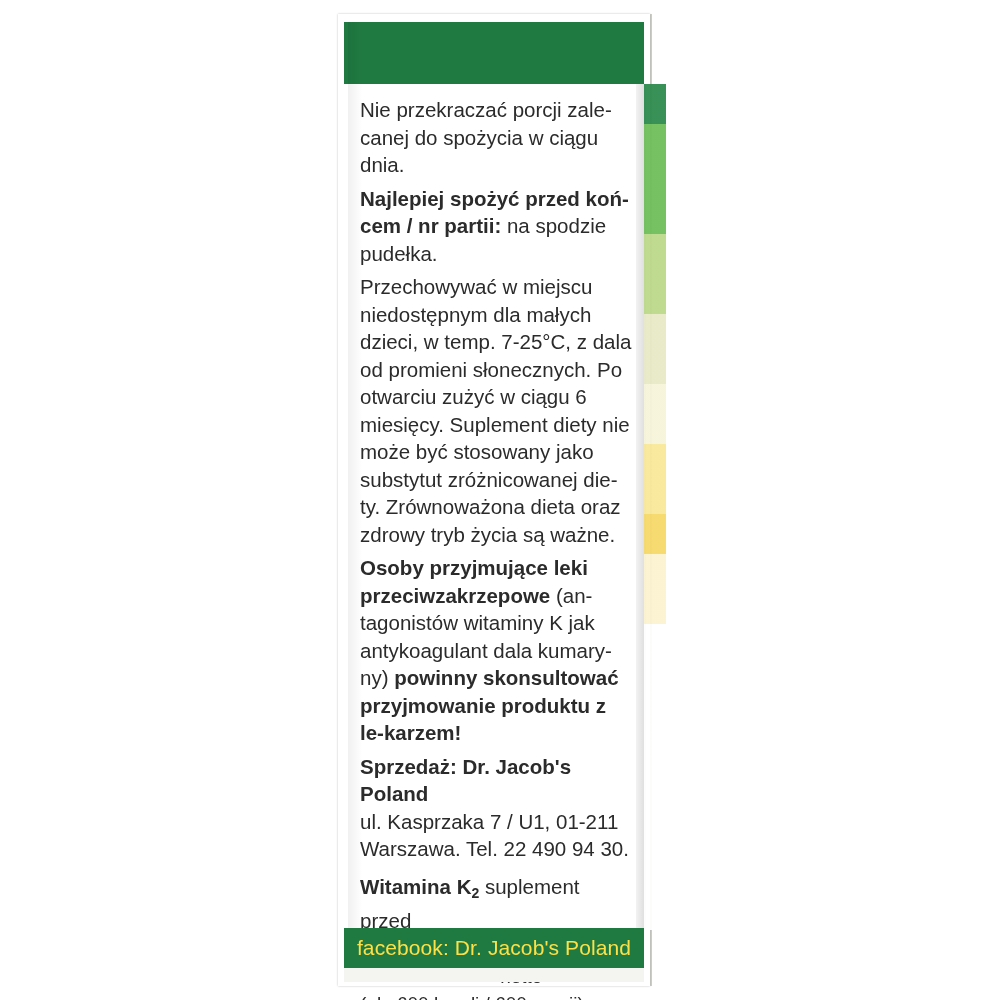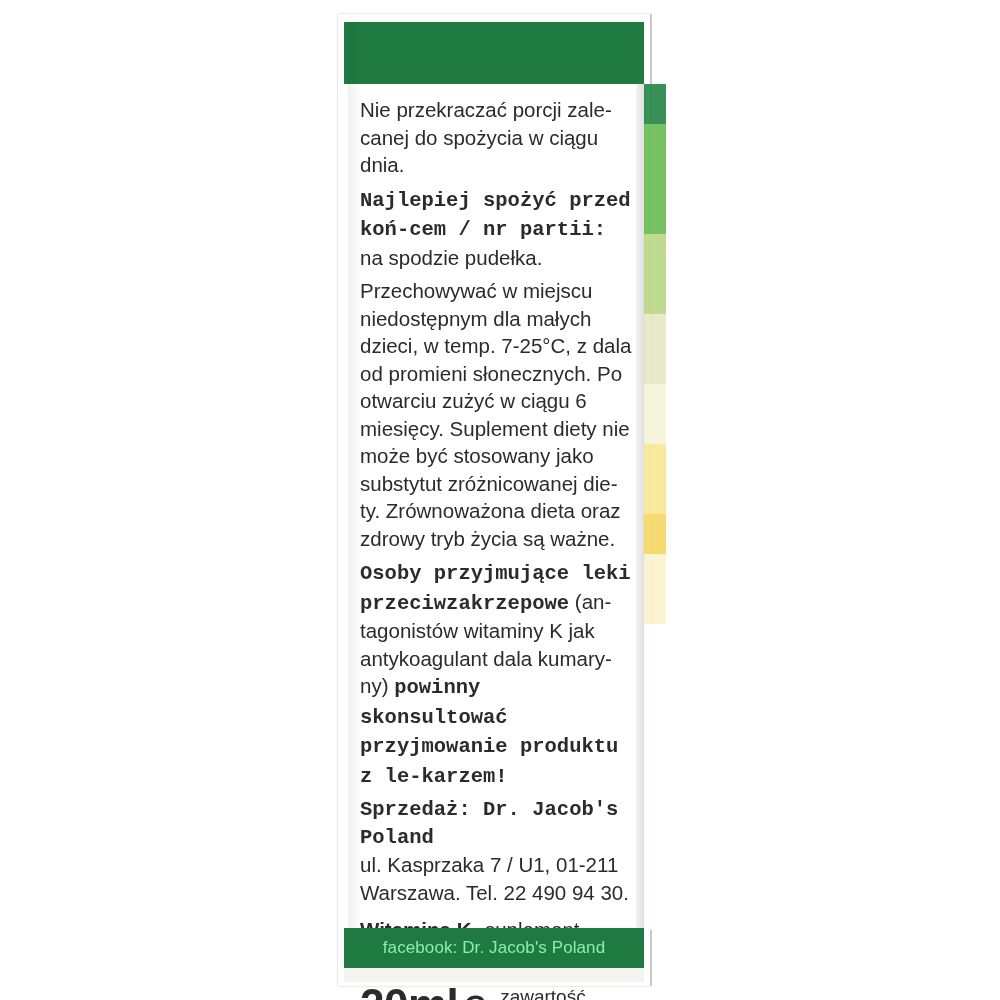--- a/index.html
+++ b/index.html
@@ -63,22 +63,22 @@
     left: 344px;
     top: 928px;
     width: 300px;
     height: 40px;
     background: #1f7a41;
     display: flex;
     align-items: center;
     justify-content: center;
   }
   .band-bottom-text {
-    color: #86efac;
-    font-size: 17px;
+    color: #fde047;
+    font-size: 21px;
     letter-spacing: 0.1px;
     white-space: nowrap;
   }
   .band-bottom-edge {
     position: absolute;
     left: 344px;
     top: 968px;
     width: 300px;
     height: 14px;
     background: #f4f4f0;
@@ -120,21 +120,21 @@
     width: 272px;
     height: 824px;
     color: #2b2b2b;
     font-size: 20.5px;
     line-height: 27.5px;
   }
 
   .para {
     margin: 0 0 3px 0;
   }
-  .b { font-weight: bold; font-family: Liberation Mono, monospace; }
+  .b { font-weight: bold; }
   .blk { display: block; }
 
   .p-warn { margin-bottom: 6px; }
   .p-best { margin-bottom: 6px; }
   .p-store { margin-bottom: 6px; }
   .p-anticoag { margin-bottom: 6px; }
   .p-seller { margin-bottom: 0; }
 
   
   .vit-line {

